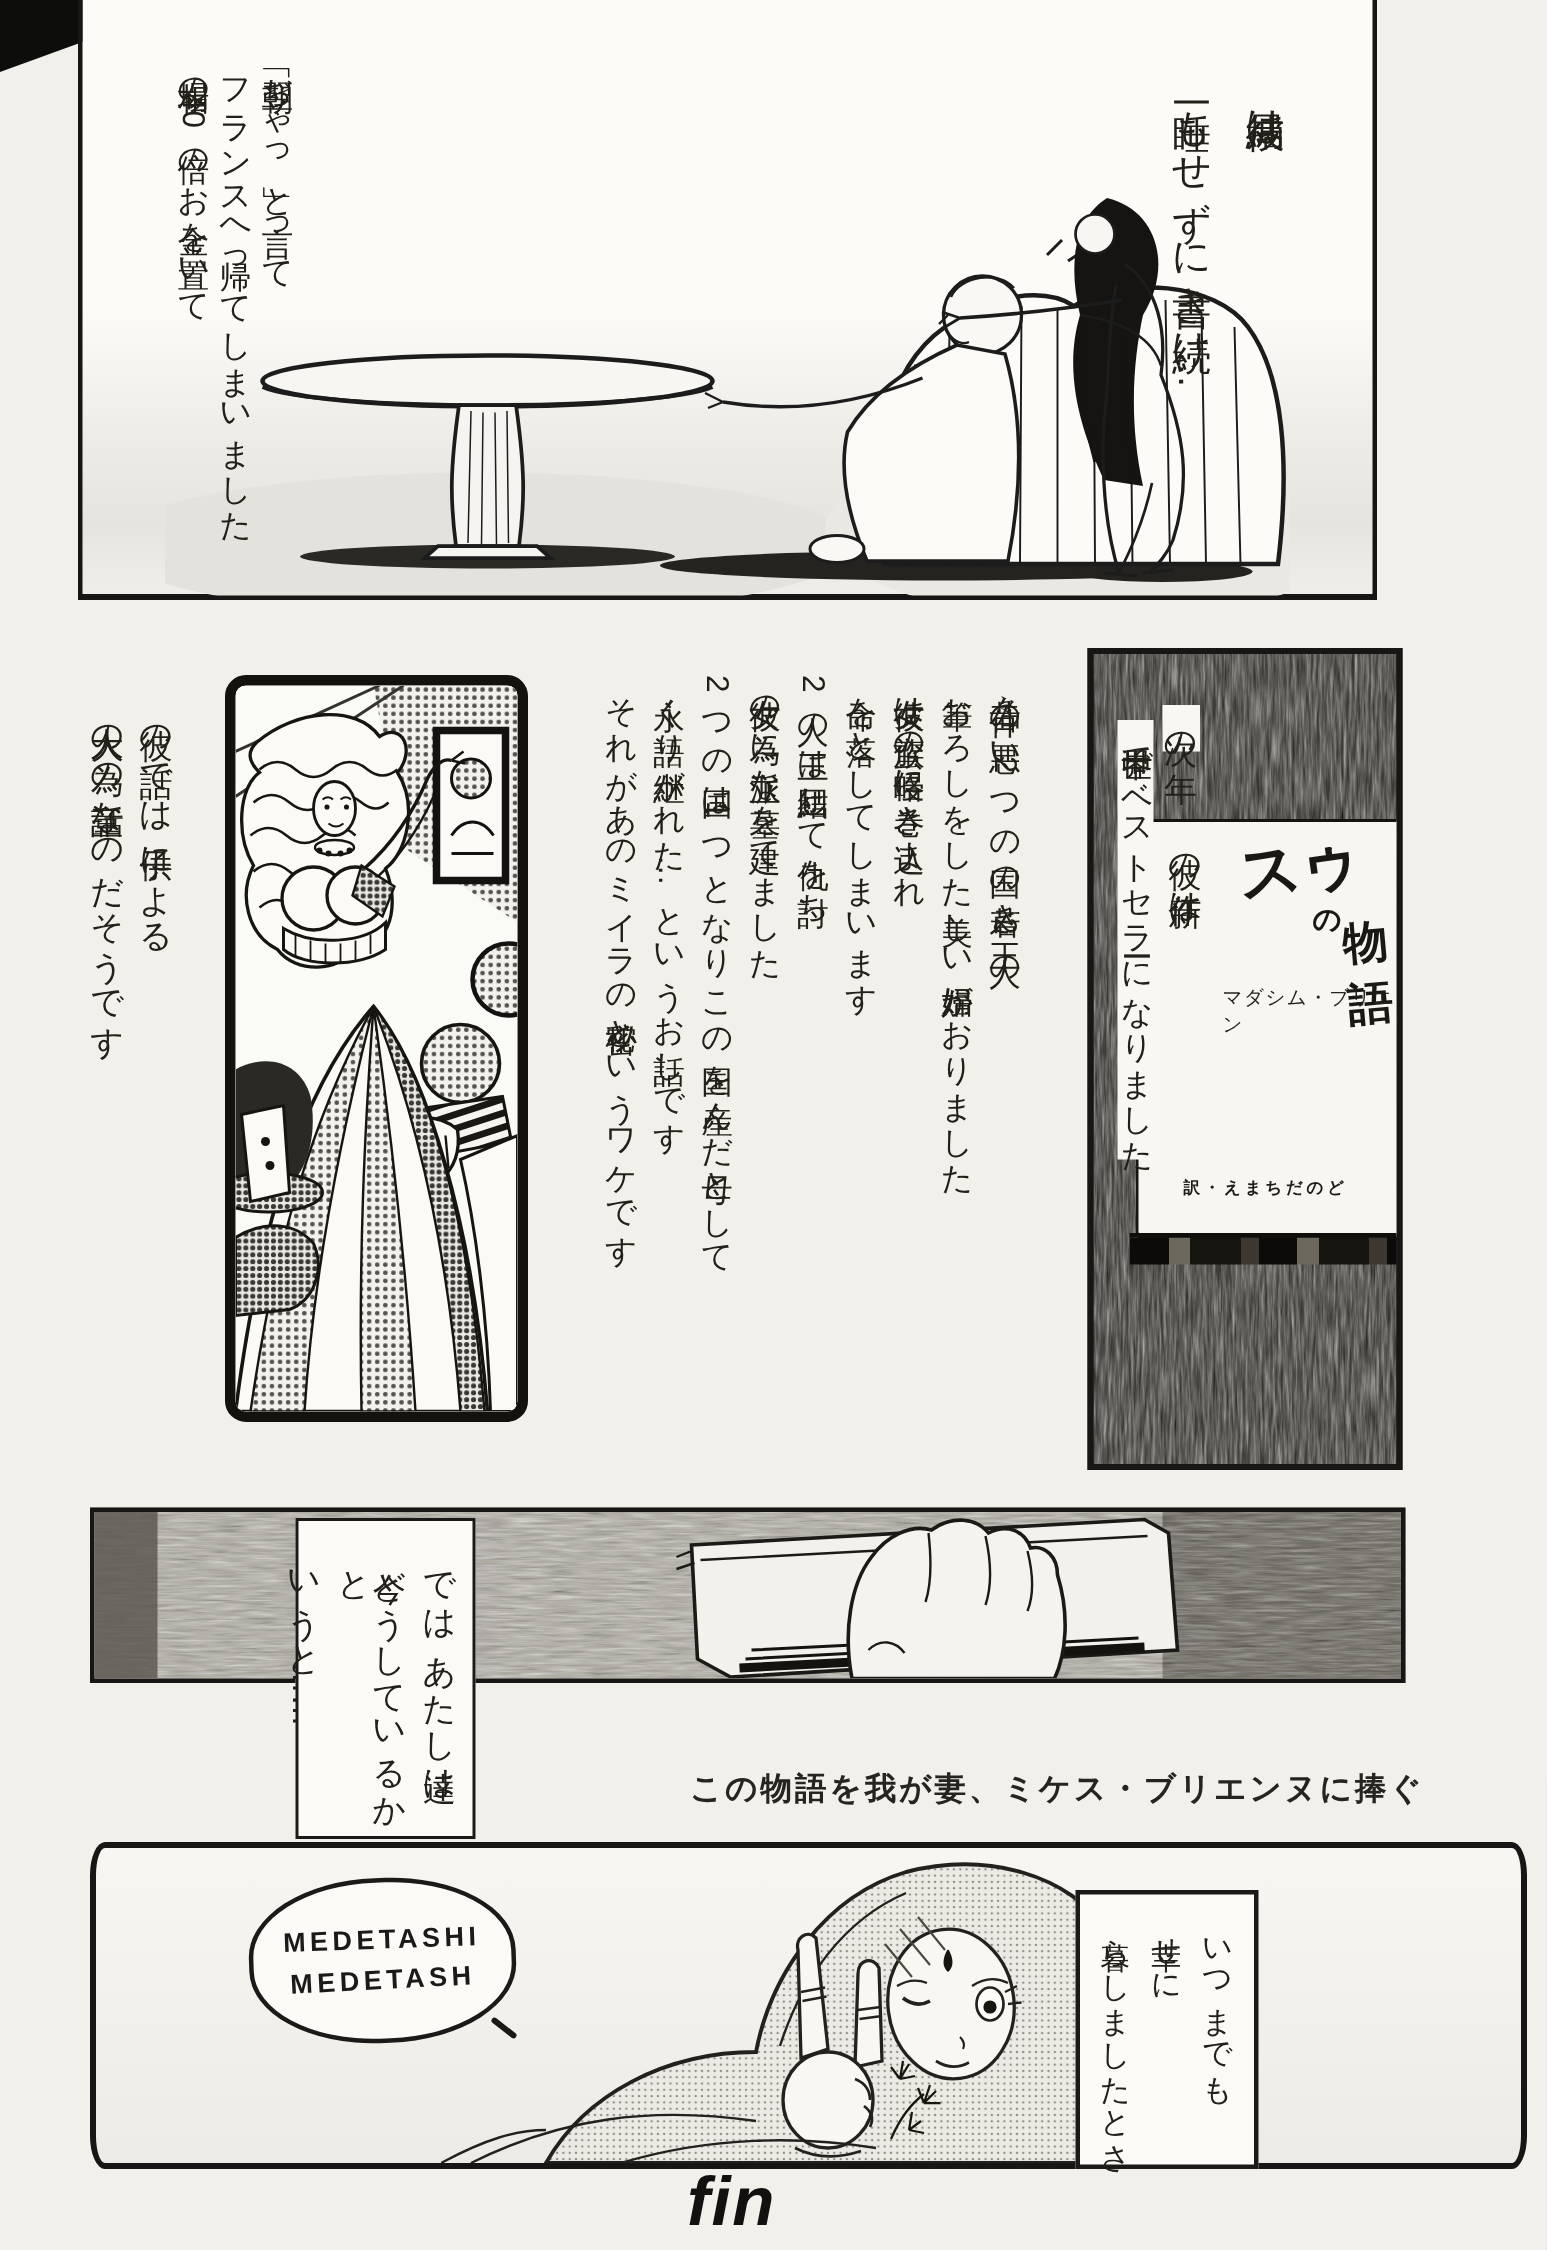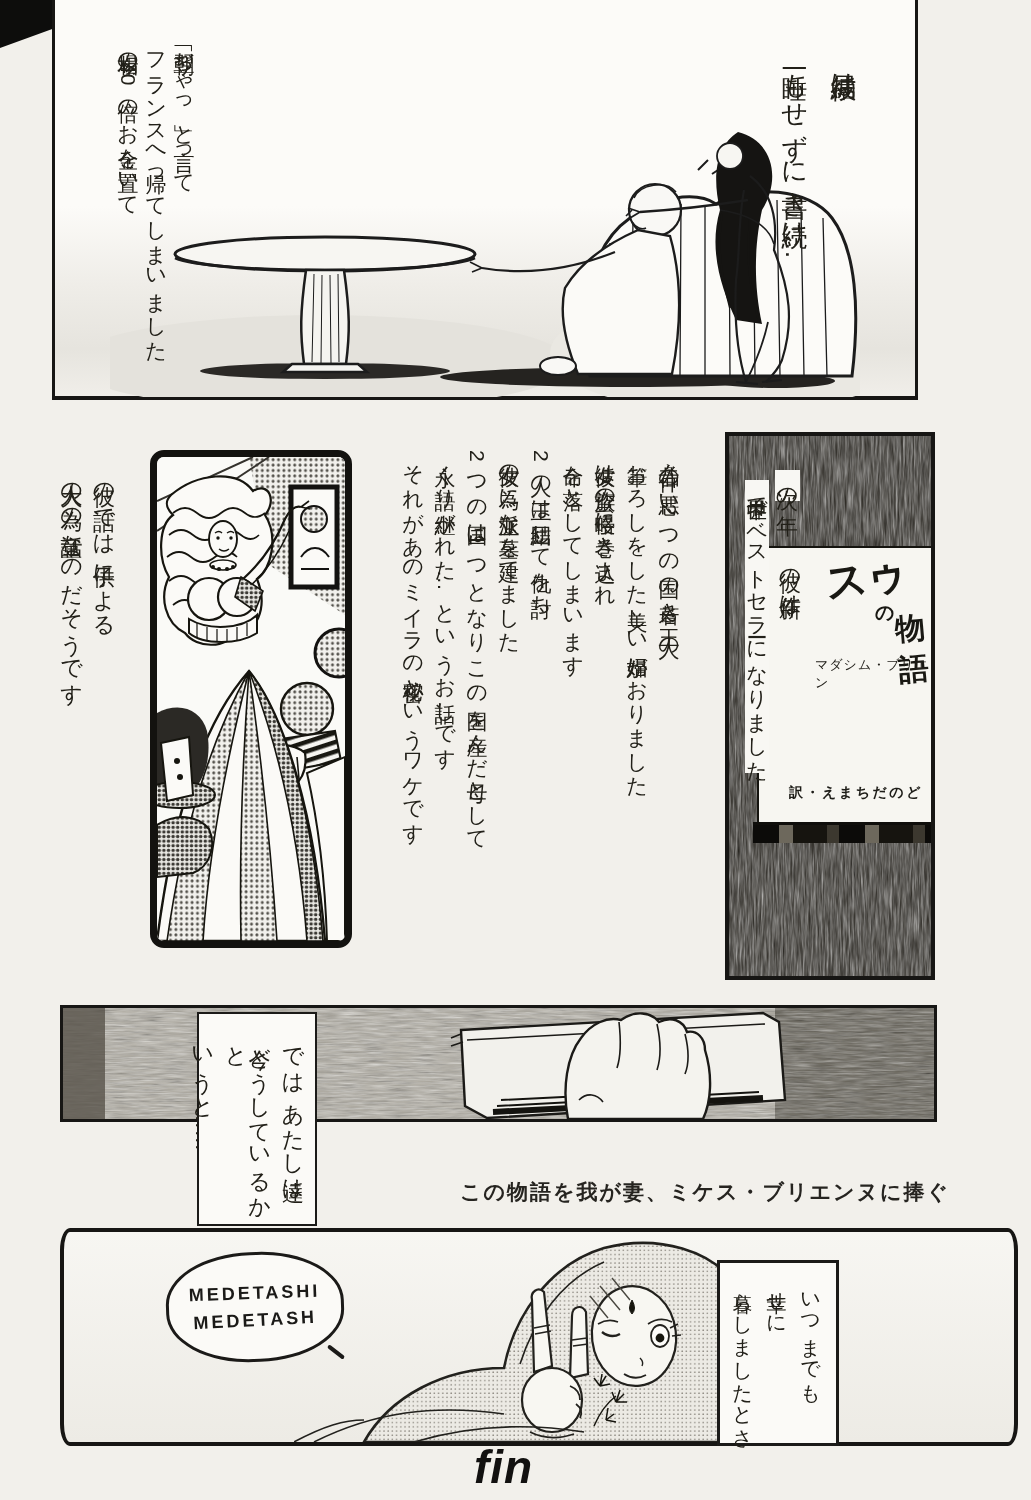--- a/index.html
+++ b/index.html
@@ -90,21 +90,21 @@
       </defs>
       <rect width="202" height="540" fill="#26231d"></rect>
       <rect width="202" height="540" filter="url(#wood)" opacity="0.7"></rect>
     </svg>
 
     <div class="abs" style="left:28px;top:110px;width:176px;height:276px;background:#f7f6f1;border:2px solid #15140f;border-right:none;border-radius:5px 0 0 5px;">
       <div class="abs" style="left:66px;top:2px;font-size:42px;font-weight:bold;transform:rotate(-8deg);letter-spacing:-3px;color:#191813;">スゥ</div>
       <div class="abs" style="left:116px;top:52px;font-size:19px;font-weight:bold;color:#191813;">の</div>
       <div class="abs" style="left:138px;top:60px;font-size:30px;font-weight:bold;transform:rotate(-5deg);color:#191813;">物語</div>
       <div class="abs" style="left:56px;top:108px;font-size:13px;font-weight:normal;letter-spacing:1px;color:#24221c;">マダシム・ブリエン</div>
-      <div class="abs" style="left:30px;top:236px;font-size:14px;font-weight:bold;letter-spacing:2.5px;color:#1d1c17;">訳・えまちだのど</div>
+      <div class="abs" style="left:30px;top:236px;font-size:11px;font-weight:bold;letter-spacing:2.5px;color:#1d1c17;">訳・えまちだのど</div>
     </div>
 
     <div class="abs" style="left:24px;top:386px;width:180px;height:18px;border-top:3px solid #0f0e0b;
                 background:repeating-linear-gradient(90deg,#0c0b09 0 26px,#6d685c 26px 40px,#16140f 40px 74px,#3c382f 74px 86px);"></div>
 
     <div class="vt cap colstrip abs" style="left:46px;top:34px;font-size:22px;line-height:23px;">
       <div>次の年</div>
     </div>
     <div class="vt cap colstrip abs" style="left:16px;top:44px;font-size:21px;line-height:22px;">
       <div>世界中でベストセラーになりました</div>
@@ -295,15 +295,15 @@
 
     <div class="whitebox abs" style="left:653px;top:28px;width:122px;height:186px;border-width:3px;">
       <div class="vt cap abs" style="right:14px;top:16px;height:164px;font-size:20px;line-height:22px;--gap:12px;">
         <div>いつまでも</div>
         <div>幸せに</div>
         <div>暮らしましたとさ</div>
       </div>
     </div>
   </div>
 
-  <div class="abs" style="left:458px;top:1440px;font-size:46px;font-weight:900;font-style:italic;letter-spacing:1px;color:#121110;margin-left:16px;">fin</div>
+  <div class="abs" style="left:458px;top:1440px;font-size:46px;font-weight:900;font-style:italic;letter-spacing:1px;color:#121110;">fin</div>
 
 </div>
 
 </body></html>

